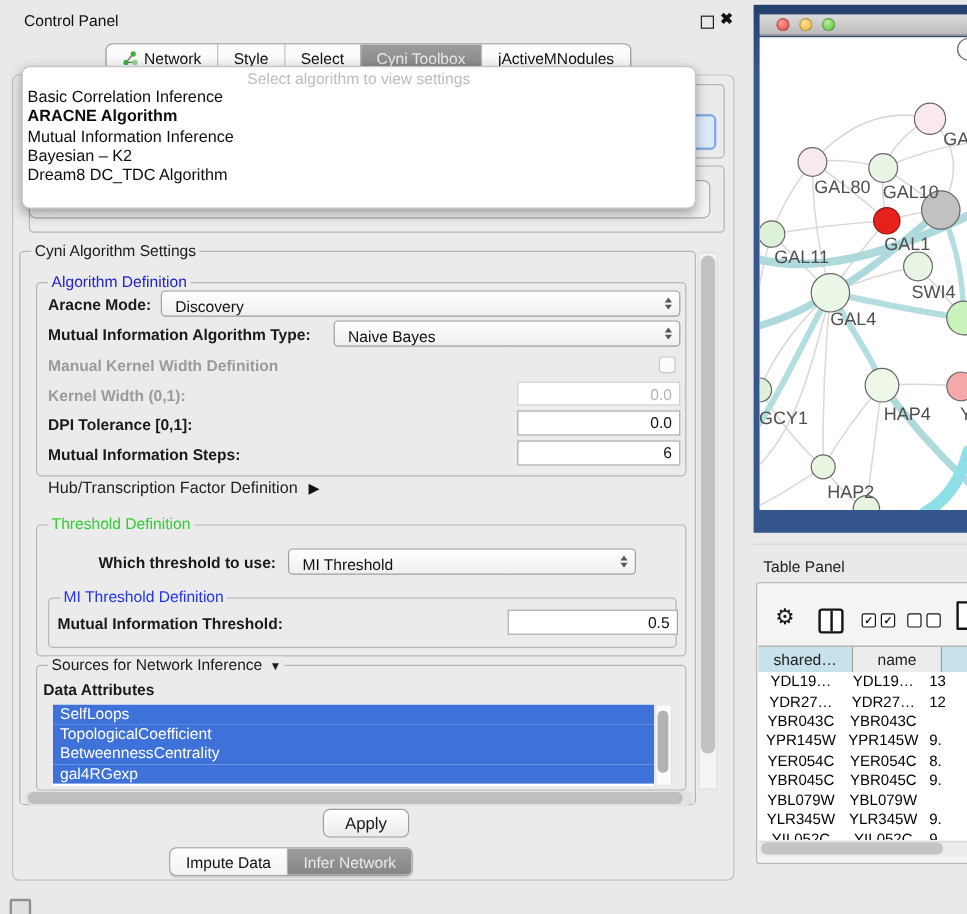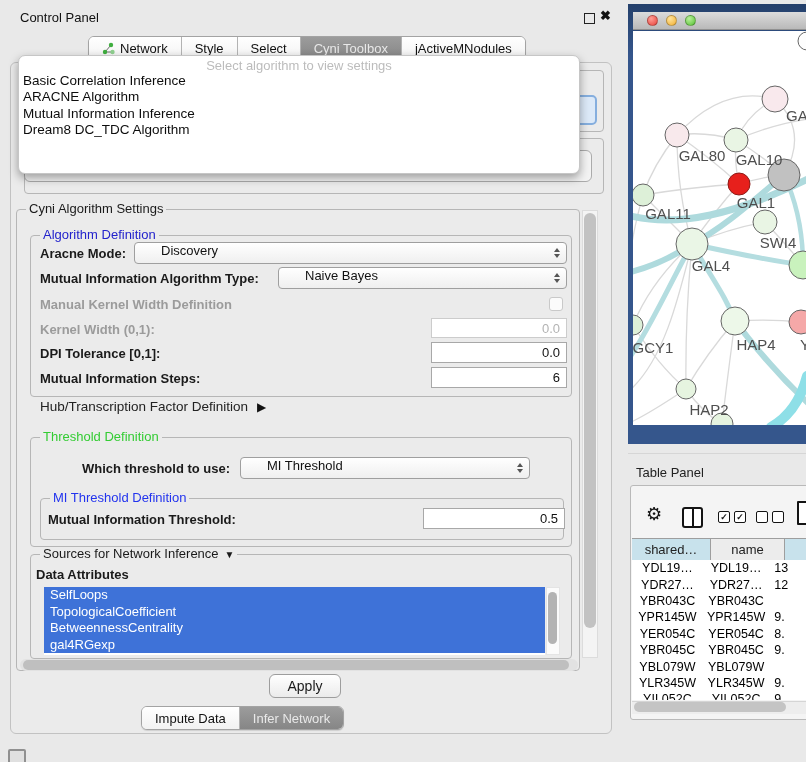--- a/index.html
+++ b/index.html
@@ -27,29 +27,29 @@
   .groupbox{border:1px solid #b6b6b6;border-radius:4px;background:transparent;}
   .grouplabel{font-size:13px;background:#ebebeb;padding:0 3px;white-space:nowrap;line-height:14px;}
   #bg-group1{left:24px;top:70px;width:578px;height:60px;z-index:1;}
   #bg-combo-focus{left:571px;top:95px;width:22px;height:26px;border:2px solid #85aede;border-radius:5px;background:#dce9f8;z-index:2;}
   #bg-group2{left:24px;top:138px;width:578px;height:54px;z-index:1;}
   #bg-combo{left:24px;top:150px;width:568px;height:32px;border:1px solid #ababab;border-radius:6px;background:#f3f3f3;z-index:2;display:flex;align-items:center;padding-left:16px;box-sizing:border-box;font-size:13px;color:#a9a9a9;}
   
   #overlay{left:18px;top:55px;width:562px;height:119px;background:#fff;border:1px solid #c6c6c6;border-radius:7px;box-shadow:0 4px 10px rgba(0,0,0,.35);z-index:20;box-sizing:border-box;}
   .ov-header{height:15px;margin-top:2px;text-align:center;color:#bcbcbc;font-size:13px;}
   .ov-item{height:16.3px;line-height:16.3px;padding-left:4px;font-size:13.5px;color:#0d0d0d;white-space:nowrap;}
-  .ov-item.sel{font-weight:normal;}
+  .ov-item.sel{font-weight:bold;}
   
   #settings-box{left:16px;top:209px;width:562px;height:460px;}
   #settings-label{left:26px;top:202px;color:#1a1a1a;}
   #algdef-box{left:30px;top:235px;width:540px;height:160px;}
   #algdef-label{left:40px;top:228px;color:#2222cc;}
   .lbl{font-size:13px;font-weight:bold;color:#1a1a1a;white-space:nowrap;}
   .lbl.dis{color:#9b9b9b;}
-  .combo{background:linear-gradient(#ffffff,#efefef);border:1px solid #9f9f9f;border-radius:4px;font-size:13px;display:flex;align-items:flex-start;padding-left:26px;box-sizing:border-box;color:#111;}
+  .combo{background:linear-gradient(#ffffff,#efefef);border:1px solid #9f9f9f;border-radius:4px;font-size:13px;display:flex;align-items:flex-end;padding-left:11px;box-sizing:border-box;color:#111;}
   .spin{position:absolute;right:6px;top:50%;transform:translateY(-50%);display:flex;flex-direction:column;gap:2px;}
   .spin .u{width:0;height:0;border-left:3.5px solid transparent;border-right:3.5px solid transparent;border-bottom:4.5px solid #555;}
   .spin .d{width:0;height:0;border-left:3.5px solid transparent;border-right:3.5px solid transparent;border-top:4.5px solid #555;}
   .field{background:#fff;border:1px solid #a8a8a8;font-size:13px;display:flex;align-items:center;justify-content:flex-end;padding-right:6px;box-sizing:border-box;color:#111;}
   .field.dis{border-color:#cccccc;color:#b3b3b3;}
   #chk-kernel{left:549px;top:297px;width:12px;height:12px;border:1px solid #c9c9c9;border-radius:3px;background:#fbfbfb;}
   #hub-label{left:40px;top:399px;font-size:13.5px;color:#222;}
   #hub-arrow{margin-left:9px;font-size:12px;color:#111;}
   #thr-box{left:30px;top:437px;width:540px;height:108px;}
   #thr-label{left:40px;top:430px;color:#33cc33;}
@@ -143,20 +143,21 @@
 <div class="abs groupbox" id="bg-group2"></div>
 <div class="abs" id="bg-combo">
     <span>gal-filtered.sif default node</span>
   </div>
 
 <div class="abs" id="overlay">
   <div class="ov-header">Select algorithm to view settings</div>
   <div class="ov-item">Basic Correlation Inference</div>
   <div class="ov-item sel">ARACNE Algorithm</div>
   <div class="ov-item">Mutual Information Inference</div>
+  <div class="ov-item">Bayesian – K2</div>
   <div class="ov-item">Dream8 DC_TDC Algorithm</div>
 </div>
 
 <div class="abs groupbox" id="settings-box"></div>
 <div class="abs grouplabel" id="settings-label">Cyni Algorithm Settings</div>
 
 <div class="abs groupbox" id="algdef-box"></div>
 <div class="abs grouplabel" id="algdef-label">Algorithm Definition</div>
 
 <div class="abs lbl" style="left:40px;top:246px;">Aracne Mode:</div>

